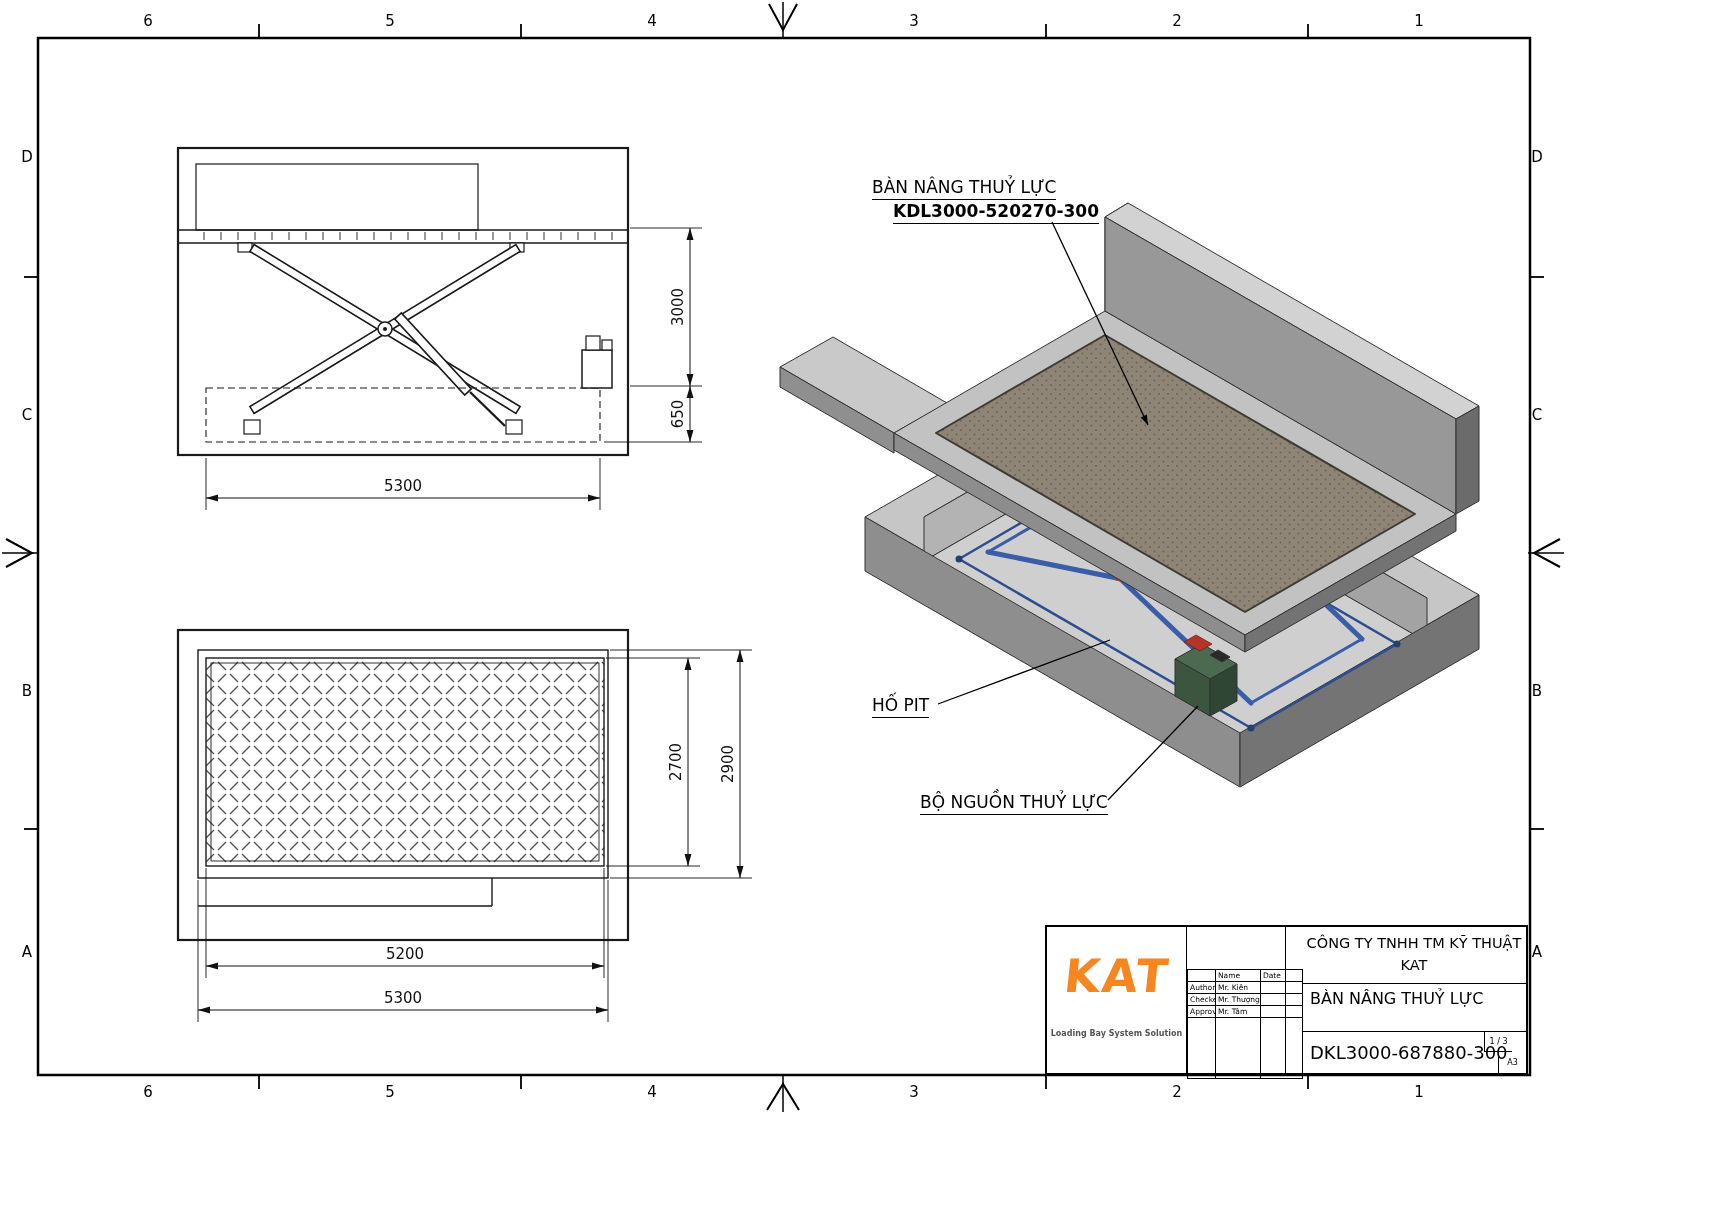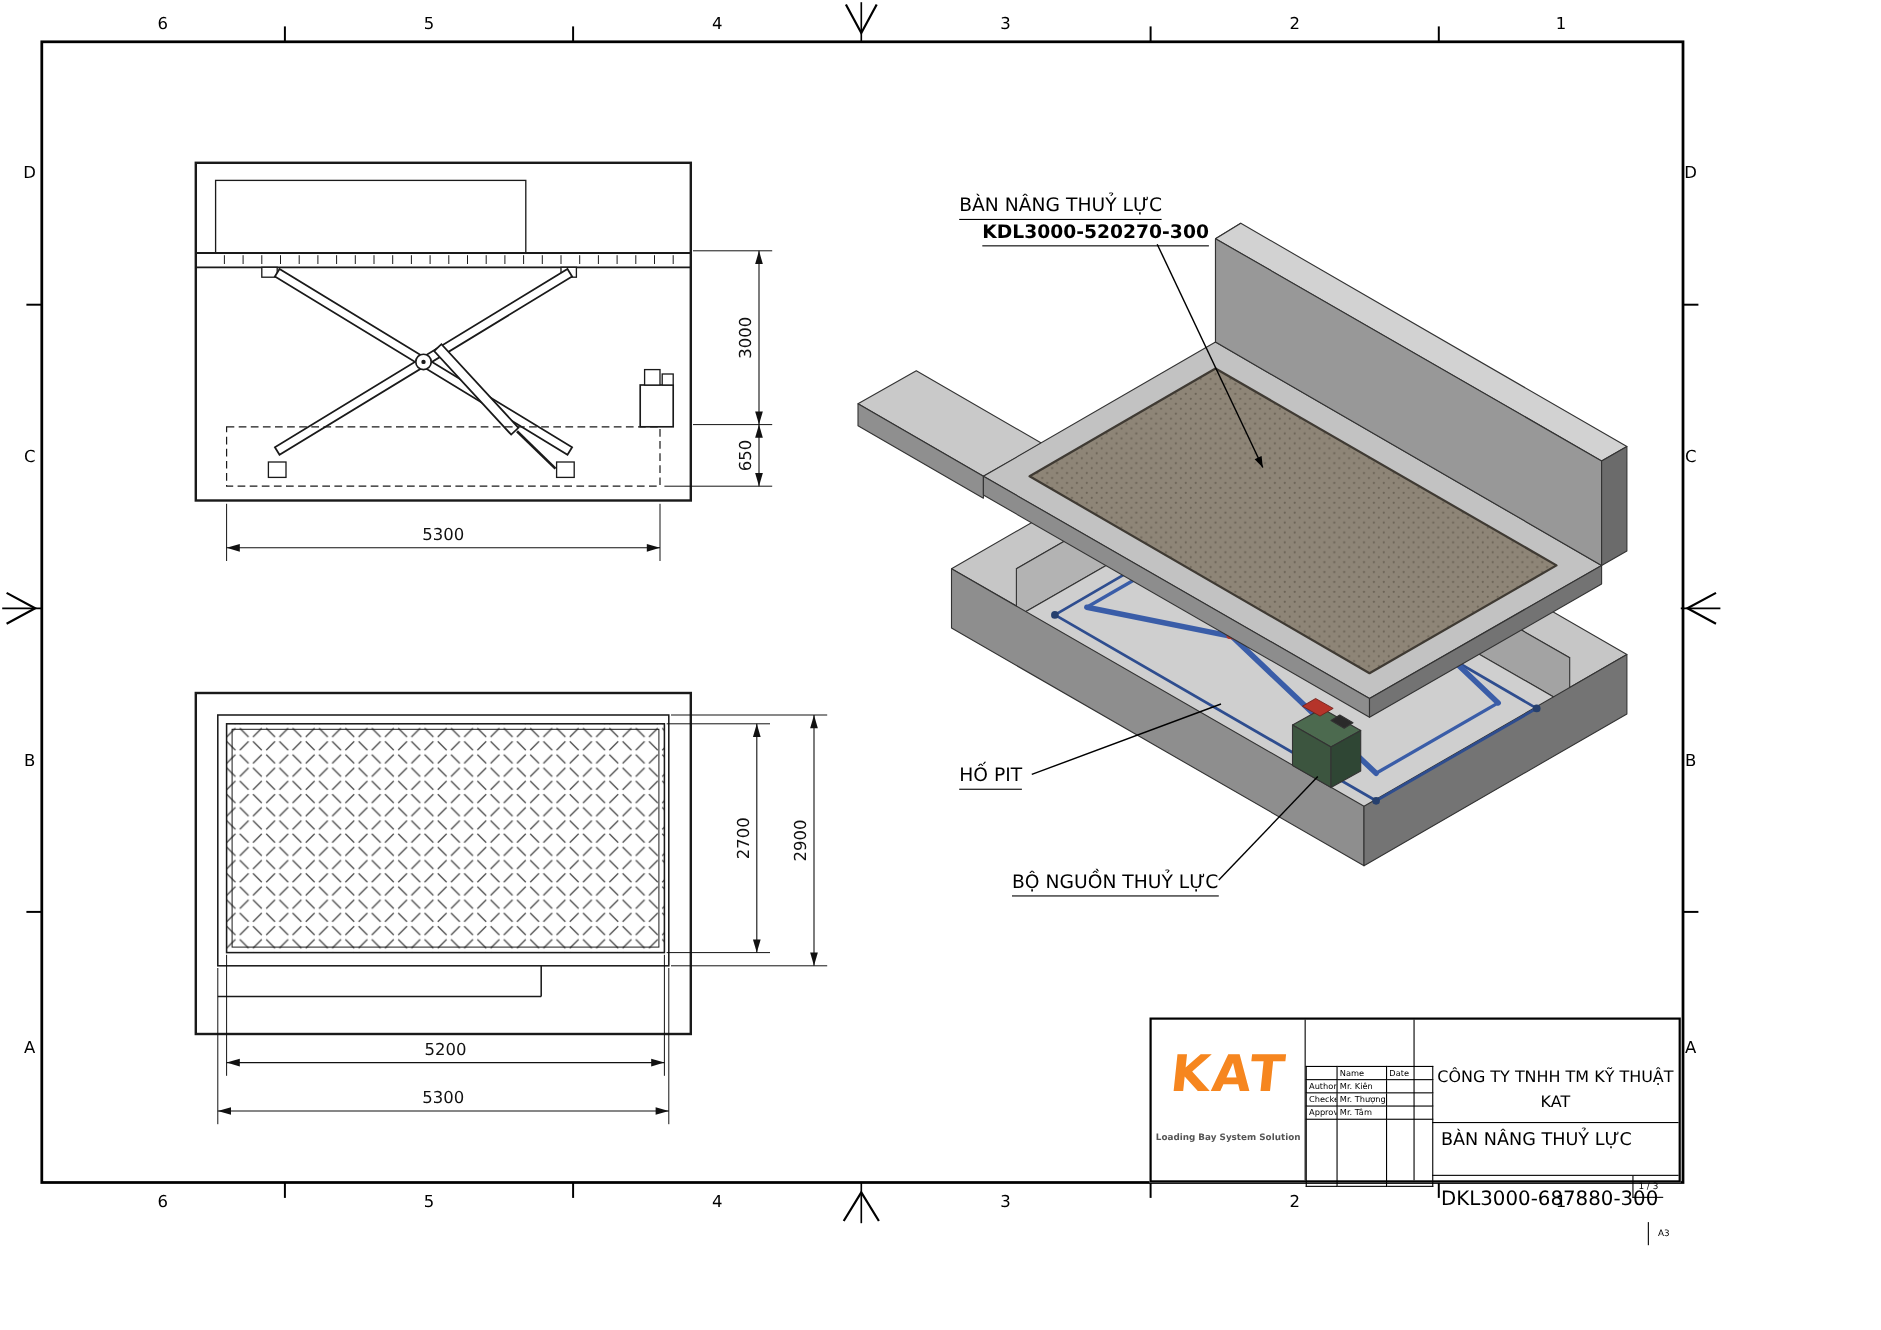--- a/index.html
+++ b/index.html
@@ -14,26 +14,26 @@
   .lbl .b{font-weight:bold;margin-left:21px;}
   .titleblock{position:absolute;left:1045px;top:925px;width:483px;height:150px;border:2px solid #000;background:#fff;box-sizing:border-box;}
   .tb-logo{position:absolute;left:0;top:0;width:140px;height:146px;border-right:1.2px solid #000;box-sizing:border-box;}
   .logo-text{position:absolute;left:50%;top:22px;transform:translateX(-50%) skewX(-6deg);font-size:46px;font-weight:900;color:#F6861F;letter-spacing:2px;}
   .logo-tag{position:absolute;left:50%;top:102px;transform:translateX(-50%);font-size:8px;color:#555;white-space:nowrap;font-weight:bold;}
   .tb-mid{position:absolute;left:140px;top:0;width:99px;height:146px;border-right:1.2px solid #000;box-sizing:border-box;}
   .appr{position:absolute;left:0;top:42px;width:115px;border-collapse:collapse;table-layout:fixed;font-size:7.5px;}
   .appr th,.appr td{border:0.8px solid #000;height:11px;padding:0 2px;overflow:hidden;white-space:nowrap;font-weight:normal;text-align:left;}
   .appr tr.fill td{height:60px;}
   .tb-right{position:absolute;left:255px;top:0;width:224px;height:146px;}
-  .tb-company{height:57px;border-bottom:1.2px solid #000;box-sizing:border-box;text-align:center;font-size:14.5px;line-height:1.5;padding-top:6px;margin-top:37px;}
+  .tb-company{height:57px;border-bottom:1.2px solid #000;box-sizing:border-box;text-align:center;font-size:14.5px;line-height:1.5;padding-top:6px;}
   .tb-title{height:48px;border-bottom:1.2px solid #000;box-sizing:border-box;font-size:16px;padding:5px 0 0 8px;}
   .tb-num-row{position:relative;height:41px;}
   .tb-number{position:absolute;left:8px;top:0;height:41px;display:flex;align-items:center;font-size:18px;}
   .tb-sheet{position:absolute;right:14px;top:0;width:28px;height:20px;border-left:1.2px solid #000;border-bottom:1.2px solid #000;box-sizing:border-box;font-size:8px;display:flex;align-items:center;justify-content:center;}
-  .tb-paper{position:absolute;right:0;top:20px;width:28px;height:21px;border-left:1.2px solid #000;box-sizing:border-box;font-size:8px;display:flex;align-items:center;justify-content:center;margin-top:22px;}
+  .tb-paper{position:absolute;right:0;top:20px;width:28px;height:21px;border-left:1.2px solid #000;box-sizing:border-box;font-size:8px;display:flex;align-items:center;justify-content:center;}
 </style>
 </head>
 <body>
 
 <div class="sheet">
 
   <svg class="drawing" width="1710" height="1209" viewBox="0 0 1710 1209">
     <defs>
       <marker id="dimarrow" markerWidth="14" markerHeight="10" refX="13" refY="5" orient="auto-start-reverse" markerUnits="userSpaceOnUse">
         <path d="M13,5 L1,1.5 L1,8.5 Z" fill="#111"></path>

